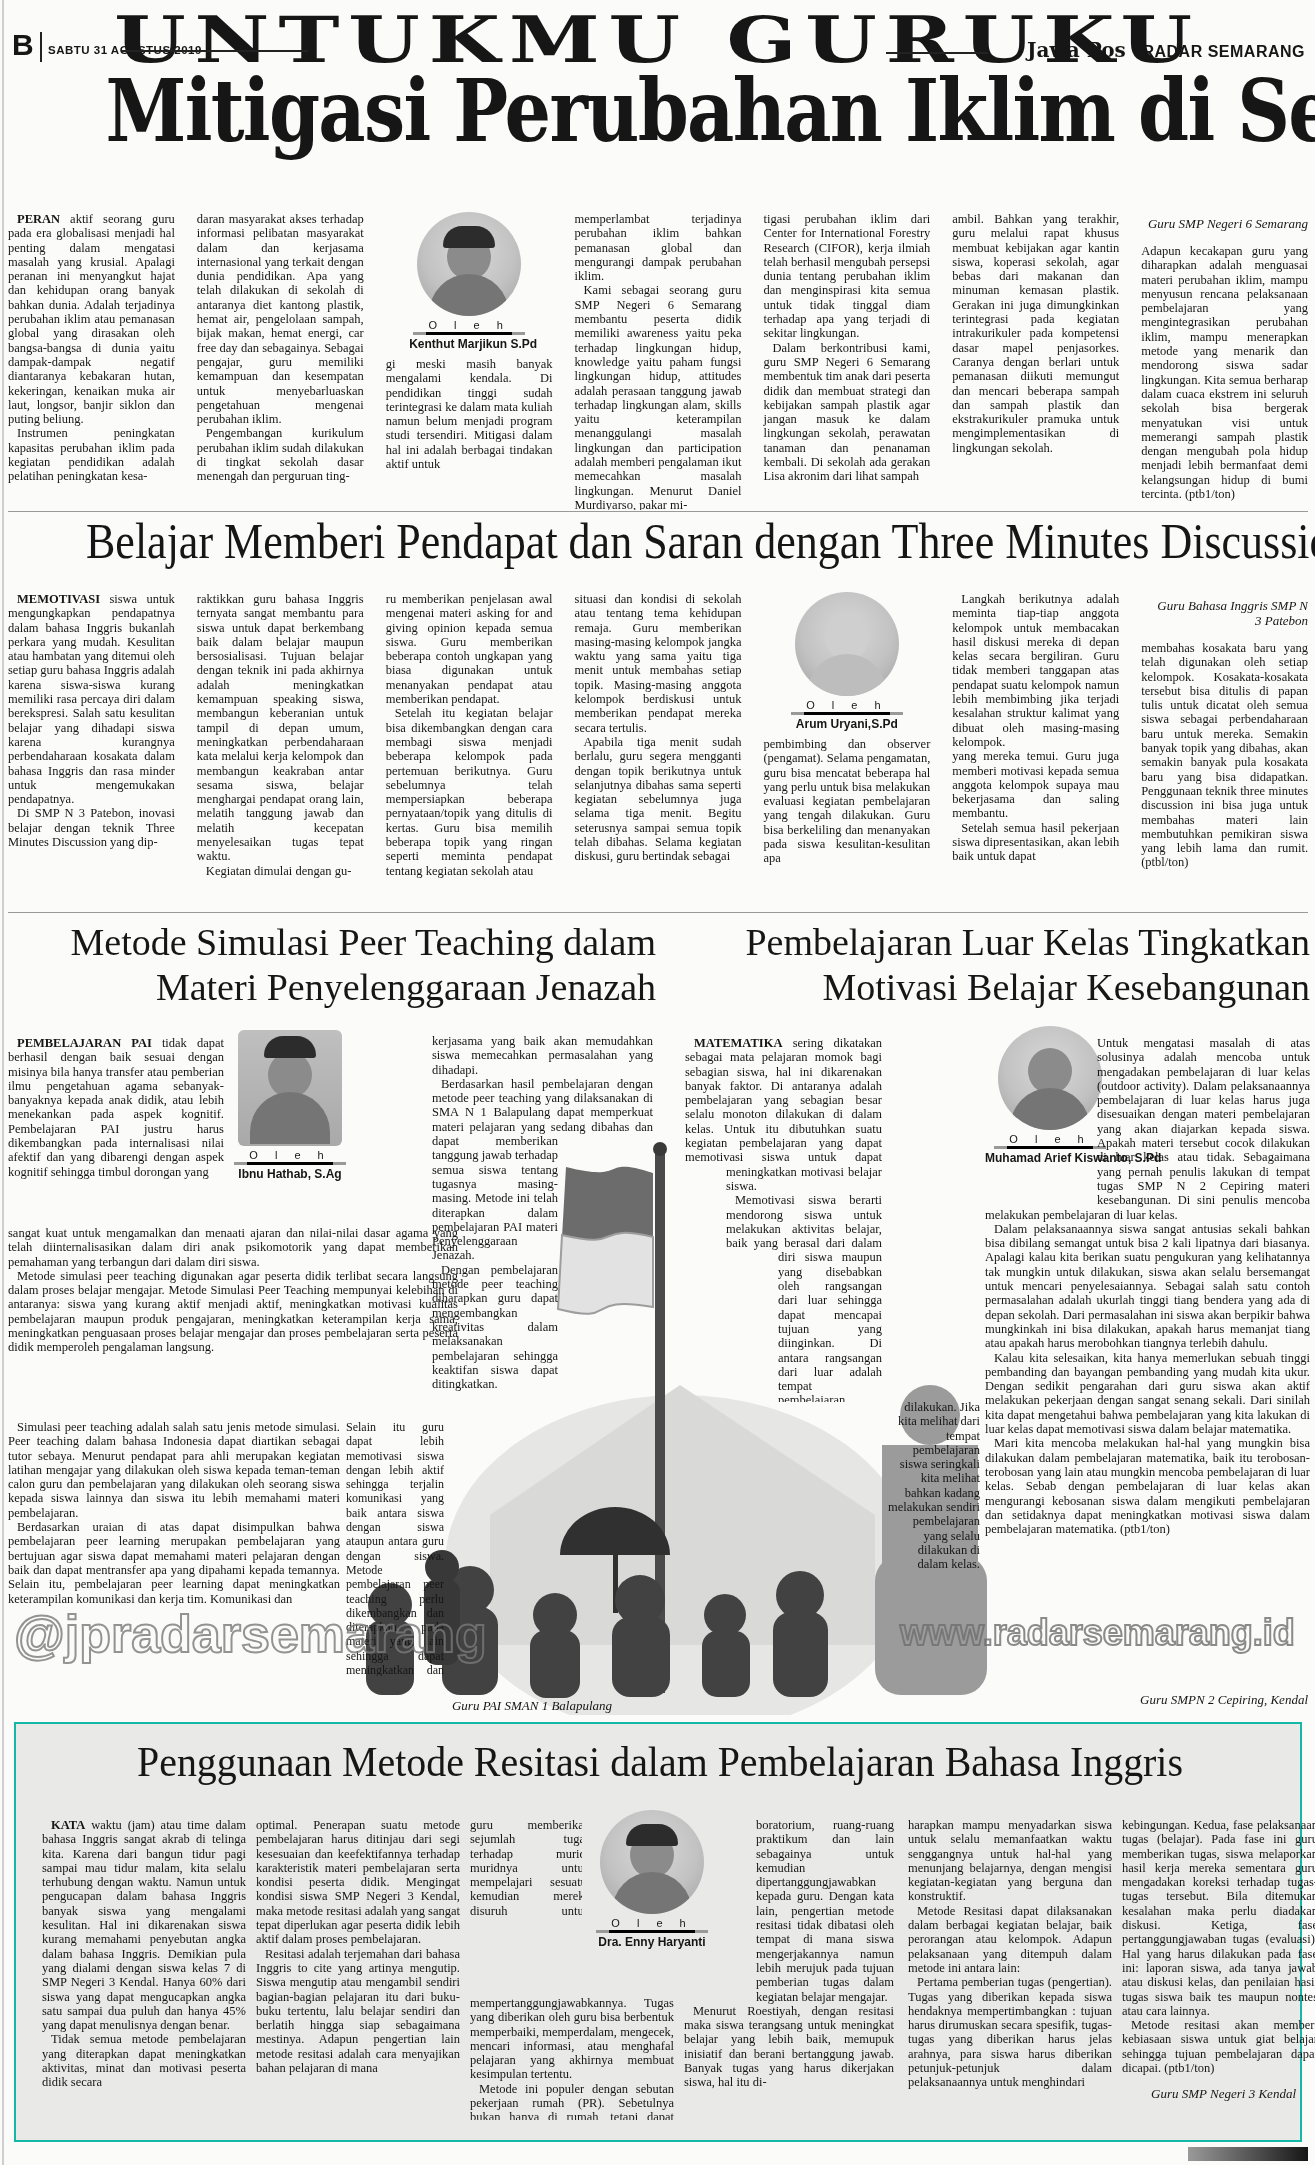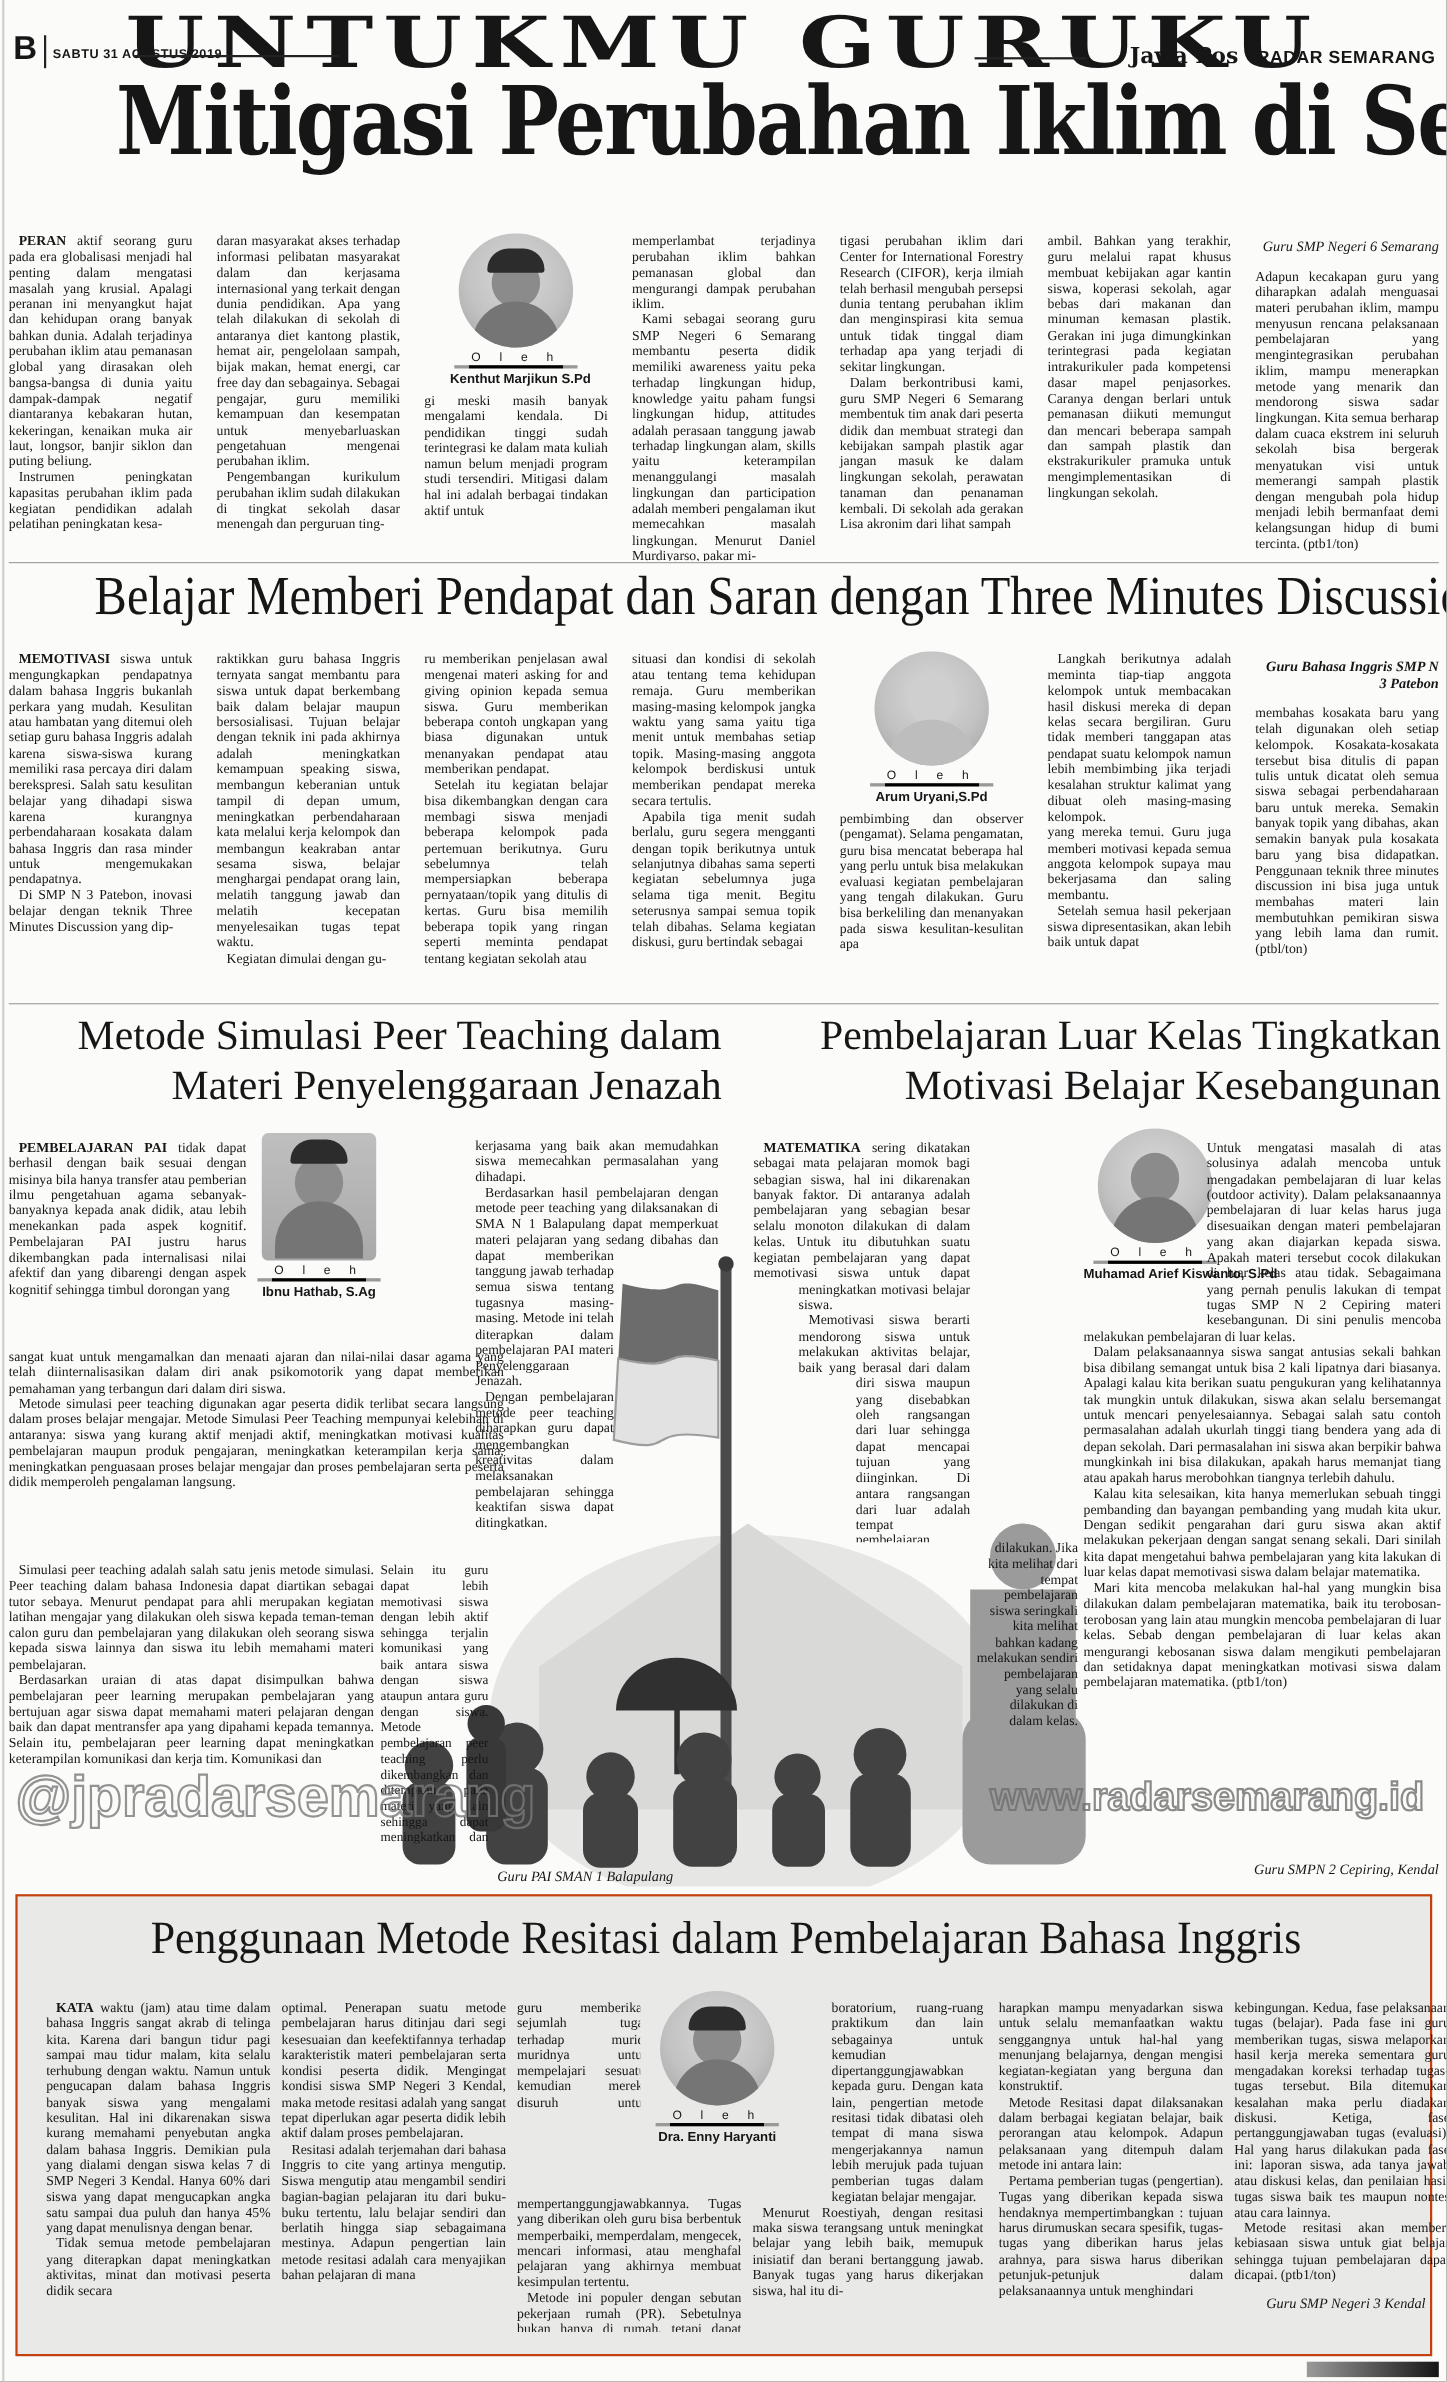--- a/index.html
+++ b/index.html
@@ -57,21 +57,21 @@
   .fla{float:left;width:5px;height:132px;} .flb{float:left;clear:left;width:46px;height:96px;}
   .flc{float:left;clear:left;width:98px;height:142px;}
   .phsp{float:left;width:112px;height:170px;}
   .fr3{float:right;width:84px;height:178px;} .fl3{float:left;width:72px;height:178px;}
   
   .wm{font-family:"Liberation Sans",sans-serif;font-weight:700;color:transparent;
       -webkit-text-stroke:2px #7a7a7a;opacity:.8;z-index:6;white-space:nowrap;}
   #wm-l{left:14px;top:1604px;font-size:52px;}
   #wm-r{left:900px;top:1612px;font-size:36px;-webkit-text-stroke:2px #6f6f6f;}
   
-  #box5{left:14px;top:1722px;width:1288px;height:420px;background:#e9e9e8;border:2px solid #c2410c;box-sizing:border-box;}
+  #box5{left:14px;top:1722px;width:1288px;height:420px;background:#e9e9e8;border:2px solid #14b8a6;box-sizing:border-box;}
   
   #corner{left:1188px;top:2147px;width:120px;height:14px;background:linear-gradient(to right,#9a9a9a,#161616);}
   #scanedge{left:2px;top:0;width:2px;height:2165px;background:#cfcfcf;}
   svg{display:block;}
   .z2{z-index:2;} .z1{z-index:1;}
 </style>
 </head>
 <body>
 
 <div id="page">
@@ -164,21 +164,21 @@
       <div>
           <p class="par noind">pembimbing dan observer (pengamat). Selama pengamatan, guru bisa mencatat beberapa hal yang perlu untuk bisa melakukan evaluasi kegiatan pembelajaran yang tengah dilakukan. Guru bisa berkeliling dan menanyakan pada siswa kesulitan-kesulitan apa</p>
         </div>
     </div>
     <div class="col">
         <p class="par">Langkah berikutnya adalah meminta tiap-tiap anggota kelompok untuk membacakan hasil diskusi mereka di depan kelas secara bergiliran. Guru tidak memberi tanggapan atas pendapat suatu kelompok namun lebih membimbing jika terjadi kesalahan struktur kalimat yang dibuat oleh masing-masing kelompok.</p>
         <p class="par noind">yang mereka temui. Guru juga memberi motivasi kepada semua anggota kelompok supaya mau bekerjasama dan saling membantu.</p>
         <p class="par">Setelah semua hasil pekerjaan siswa dipresentasikan, akan lebih baik untuk dapat</p>
       </div>
     <div class="col">
-      <p class="credit r" style="margin-top:6px;font-weight:bold;">Guru Bahasa Inggris SMP N
+      <p class="credit r" style="margin-top:6px;">Guru Bahasa Inggris SMP N
 3 Patebon</p>
     <p class="par noind">membahas kosakata baru yang telah digunakan oleh setiap kelompok. Kosakata-kosakata tersebut bisa ditulis di papan tulis untuk dicatat oleh semua siswa sebagai perbendaharaan baru untuk mereka. Semakin banyak topik yang dibahas, akan semakin banyak pula kosakata baru yang bisa didapatkan. Penggunaan teknik three minutes discussion ini bisa juga untuk membahas materi lain membutuhkan pemikiran siswa yang lebih lama dan rumit. (ptbl/ton)</p>
       </div>
   </div>
 
   <div class="abs rule" style="left:8px;top:912px;width:1300px;"></div>
 
   <div class="abs z1" style="left:330px;top:1085px;">
     <svg width="660" height="630" viewBox="0 0 660 630">
       <ellipse cx="350" cy="480" rx="235" ry="170" fill="#e6e6e5"></ellipse>

